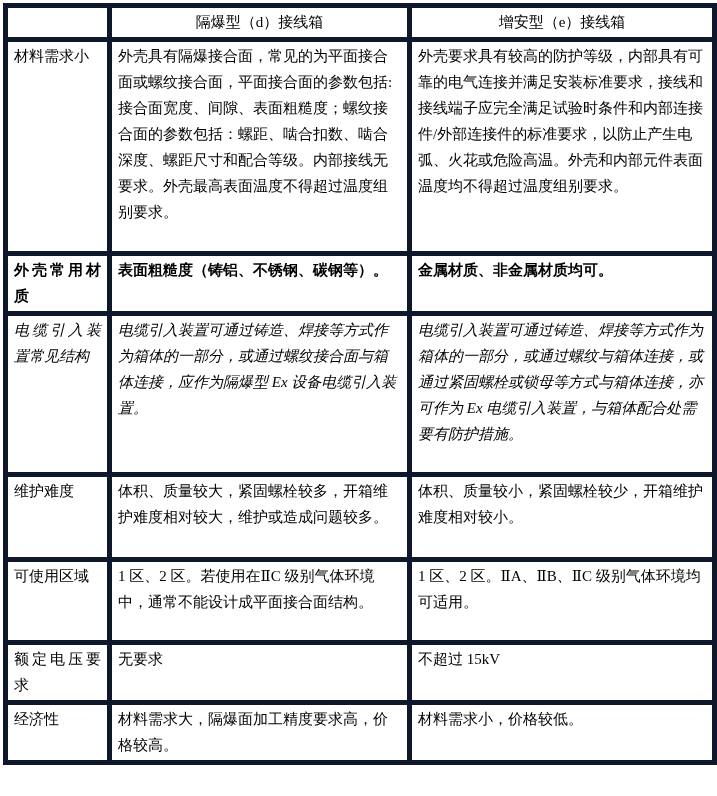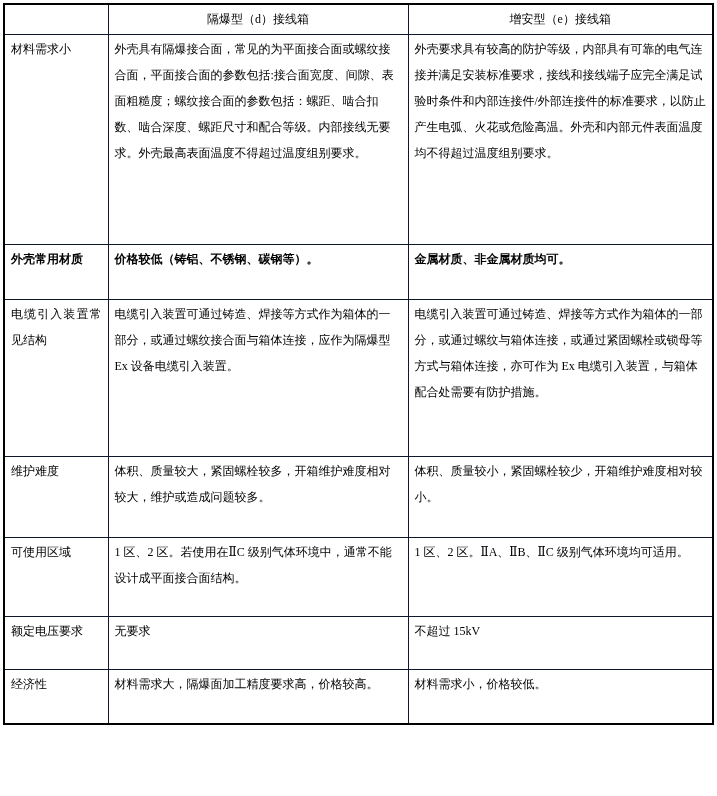--- a/index.html
+++ b/index.html
@@ -15,43 +15,43 @@
     overflow: hidden;
   }
   table.cmp {
     border-collapse: collapse;
     table-layout: fixed;
     width: 709px;
     margin: 3px 0 0 3px;
     border: 2px solid #000000;
   }
   table.cmp td {
-    border: 1px solid #0f172a;
+    border: 5px solid #0f172a;
     vertical-align: top;
     padding: 1px 6px 2px 6px;
-    font-size: 12px;
+    font-size: 15px;
     line-height: 26px;
     word-break: break-word;
   }
   td.hdr {
     text-align: center;
     height: 26px;
     padding-top: 0;
     padding-bottom: 0;
   }
   td.lbl {
     text-align: justify;
     text-justify: inter-ideograph;
   }
   
   tr.r-head td { height: 26px; }
   tr.r0 td { height: 206px; }
   tr.r1 td { height: 73px; }
   tr.r2 td { height: 51px; font-weight: bold; }
-  tr.r3 td { height: 153px; }
+  tr.r3 td { height: 153px; font-style: italic; }
   tr.r4 td { height: 77px; margin-top: 8px; }
   tr.r5 td { height: 75px; }
   tr.r6 td { height: 49px; margin-top: 16px; }
   tr.r7 td { height: 50px; }
 </style>
 </head>
 <body>
 
 <table class="cmp">
   <colgroup>
@@ -65,21 +65,21 @@
       <td class="hdr">隔爆型（d）接线箱</td>
       <td class="hdr">增安型（e）接线箱</td>
     </tr>
     <tr class="r0">
       <td class="lbl">材料需求小</td>
       <td>外壳具有隔爆接合面，常见的为平面接合面或螺纹接合面，平面接合面的参数包括:接合面宽度、间隙、表面粗糙度；螺纹接合面的参数包括：螺距、啮合扣数、啮合深度、螺距尺寸和配合等级。内部接线无要求。外壳最高表面温度不得超过温度组别要求。</td>
       <td>外壳要求具有较高的防护等级，内部具有可靠的电气连接并满足安装标准要求，接线和接线端子应完全满足试验时条件和内部连接件/外部连接件的标准要求，以防止产生电弧、火花或危险高温。外壳和内部元件表面温度均不得超过温度组别要求。</td>
     </tr>
     <tr class="r2">
       <td class="lbl">外壳常用材质</td>
-      <td>价格较低（铸铝、不锈钢、碳钢等）。</td>
+      <td>表面粗糙度（铸铝、不锈钢、碳钢等）。</td>
       <td>金属材质、非金属材质均可。</td>
     </tr>
     <tr class="r3">
       <td class="lbl">电缆引入装置常见结构</td>
       <td>电缆引入装置可通过铸造、焊接等方式作为箱体的一部分，或通过螺纹接合面与箱体连接，应作为隔爆型 Ex 设备电缆引入装置。</td>
       <td>电缆引入装置可通过铸造、焊接等方式作为箱体的一部分，或通过螺纹与箱体连接，或通过紧固螺栓或锁母等方式与箱体连接，亦可作为 Ex 电缆引入装置，与箱体配合处需要有防护措施。</td>
     </tr>
     <tr class="r4">
       <td class="lbl">维护难度</td>
       <td>体积、质量较大，紧固螺栓较多，开箱维护难度相对较大，维护或造成问题较多。</td>

